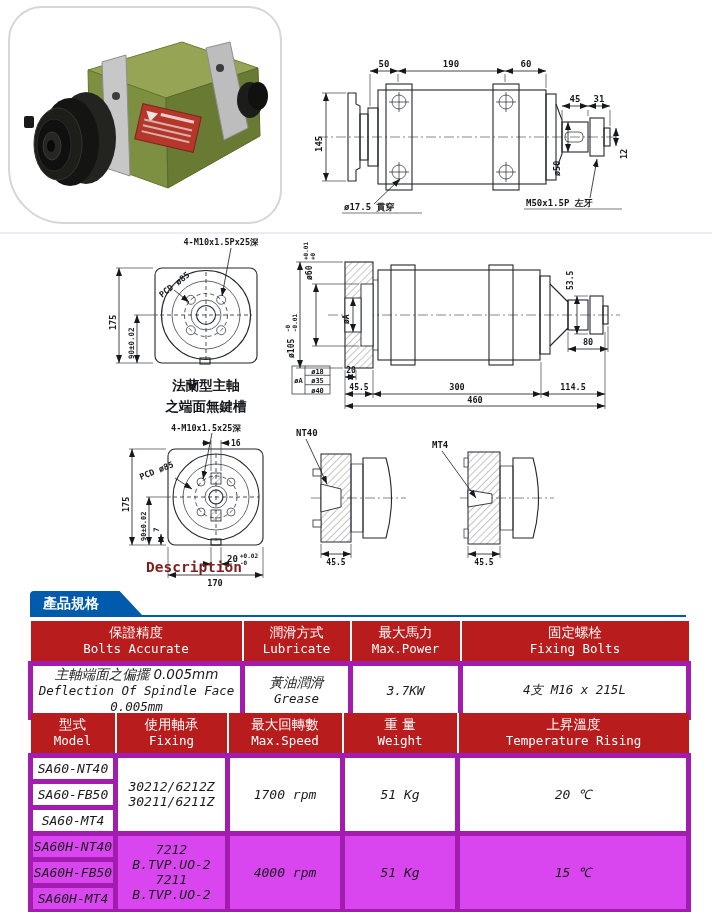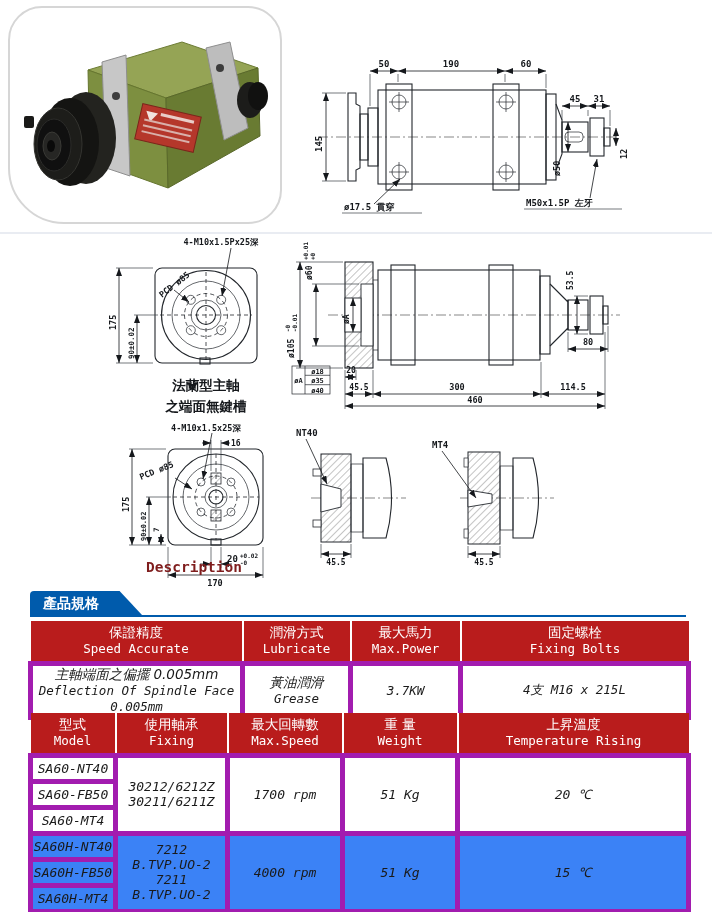--- a/index.html
+++ b/index.html
@@ -38,21 +38,21 @@
   th:first-child{border-left:none;}
   td{border:5px solid #a21caf;text-align:center;vertical-align:middle;padding:0;background:#fff;font-style:italic;}
   .zh{font-size:13.5px;line-height:17px;}
   .en{font-family:"DejaVu Sans Mono",monospace;font-size:12.5px;line-height:16px;}
   .mono{font-family:"DejaVu Sans Mono",monospace;font-size:12.5px;}
   .spec-table thead tr{height:42px;}
   .spec-table tbody tr{height:48px;}
   .model-table thead tr{height:42px;}
   .model-table tbody tr{height:26px;}
   .model-table tbody td{font-family:"DejaVu Sans Mono",monospace;font-size:13px;margin-left:22px;}
-  tr.alt td{background:#3b82f6;}
+  tr.alt td{background:#d946ef;}
 </style>
 </head>
 <body>
 
 <div class="abs photo-frame">
   <svg width="266" height="210" viewBox="0 0 266 210">
 
     <polygon points="78,62 172,34 248,60 156,90" fill="#95a455" stroke="#6d7c35" stroke-width="1"></polygon>
     <polygon points="78,62 156,90 158,180 80,152" fill="#7d8f40" stroke="#66762f" stroke-width="1"></polygon>
     <polygon points="156,90 248,60 250,128 158,180" fill="#697b32" stroke="#59682a" stroke-width="1"></polygon>
@@ -409,21 +409,21 @@
   <colgroup>
       <col style="width:212px">
       <col style="width:108px">
       <col style="width:110px">
       <col style="width:228px">
     </colgroup>
   <thead>
     <tr>
       <th>
         <div class="zh">保證精度</div>
-        <div class="en">Speed Accurate</div>
+        <div class="en">Bolts Accurate</div>
       </th>
       <th>
         <div class="zh">潤滑方式</div>
         <div class="en">Lubricate</div>
       </th>
       <th>
         <div class="zh">最大馬力</div>
         <div class="en">Max.Power</div>
       </th>
       <th>

